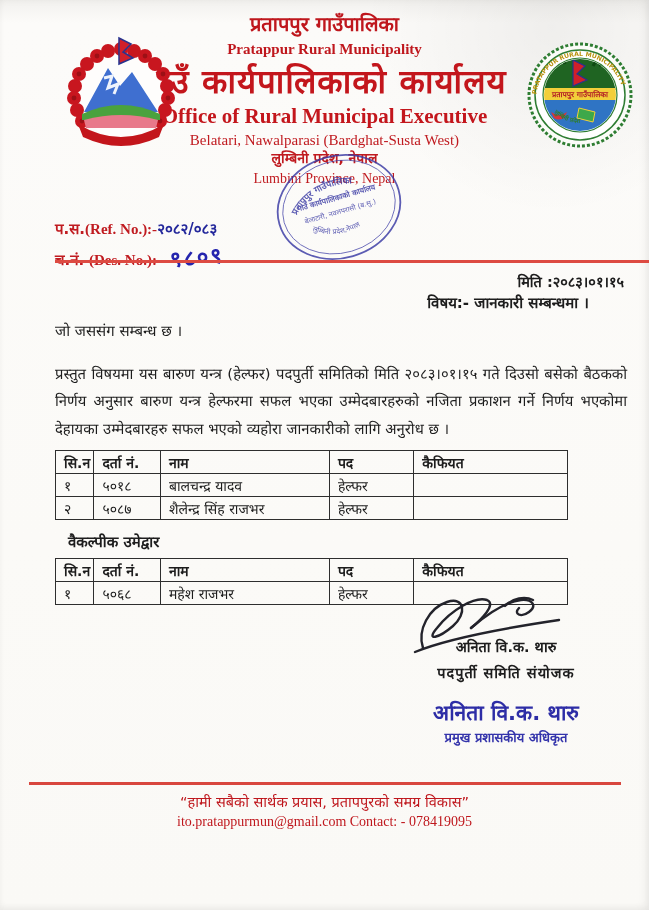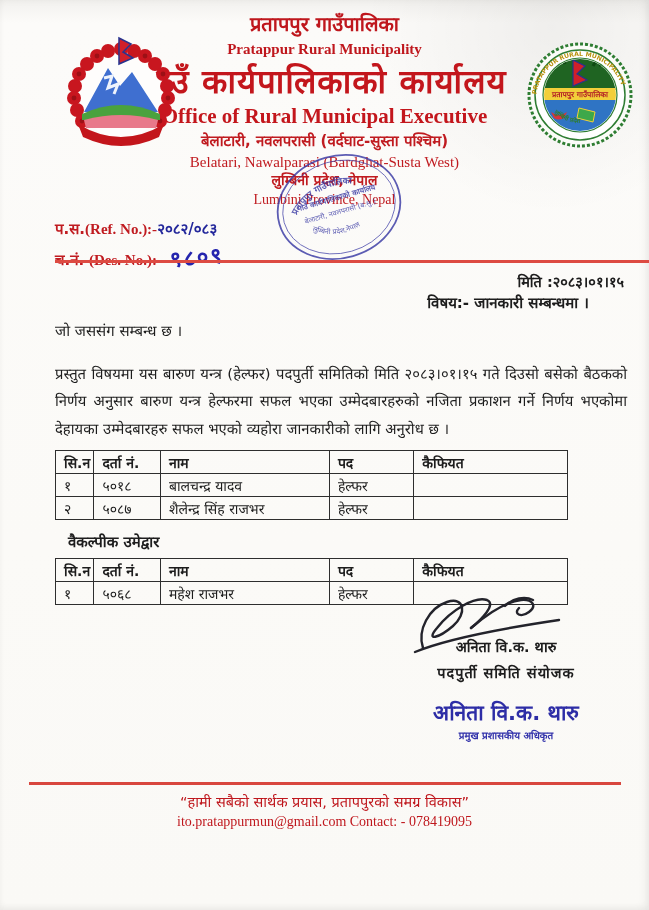--- a/index.html
+++ b/index.html
@@ -57,39 +57,38 @@
   .alt-heading { position:absolute; top:531px; left:68px; font-size:15px; font-weight:600; }
   .t2 { position:absolute; top:558px; left:55px; }
   .c1{width:7.5%} .c2{width:13%} .c3{width:33%} .c4{width:16.5%} .c5{width:30%}
 
   
   .sig-area { position:absolute; top:612px; right:18px; width:250px; text-align:center; }
   .sig-svg  { position:absolute; top:-22px; left:28px; width:160px; height:78px; }
   .sig-name { font-size:14.5px; font-weight:600; margin-top:24px; }
   .sig-role { font-size:14.5px; font-weight:600; margin-top:6px; letter-spacing:1px; }
   .stamp-name { font-size:21px; font-weight:700; color:#2d2da6; margin-top:16px; }
-  .stamp-role { font-size:10px;  font-weight:700; color:#3434ab; margin-top:2px; }
+  .stamp-role { font-size:13px;  font-weight:700; color:#3434ab; margin-top:2px; }
 
   
   .footer { position:absolute; top:782px; left:0; right:0; text-align:center; }
   .footer-rule { width:592px; margin:0 auto 6px auto; height:2.5px; background:#d8463e; }
   .slogan { font-size:14.5px; font-weight:400; color:#bf171d; }
   .f-line { font-size:14px; color:#bf171d; margin-top:3px; font-family:"Liberation Serif",serif; }
 </style>
 </head>
 <body>
 
 <div class="sheet">
 
   <div class="header">
     <div class="h-np1">प्रतापपुर गाउँपालिका</div>
     <div class="h-en1 serif">Pratappur Rural Municipality</div>
     <div class="h-np2">गाउँ कार्यपालिकाको कार्यालय</div>
     <div class="h-en2 serif">Office of Rural Municipal Executive</div>
-    <div class="h-np3">बेलाटारी, नवलपरासी (वर्दघाट-सुस्ता पश्चिम)</div>
     <div class="h-en3 serif">Belatari, Nawalparasi (Bardghat-Susta West)</div>
     <div class="h-np4">लुम्बिनी प्रदेश, नेपाल</div>
     <div class="h-en4 serif">Lumbini Province, Nepal</div>
   </div>
 
   <svg class="emblem-left" viewBox="0 0 122 114">
     <circle cx="61" cy="60" r="42" fill="#fefdfc"></circle>
 
     <g fill="#c8161f">
       <circle cx="61" cy="13" r="7"></circle>

